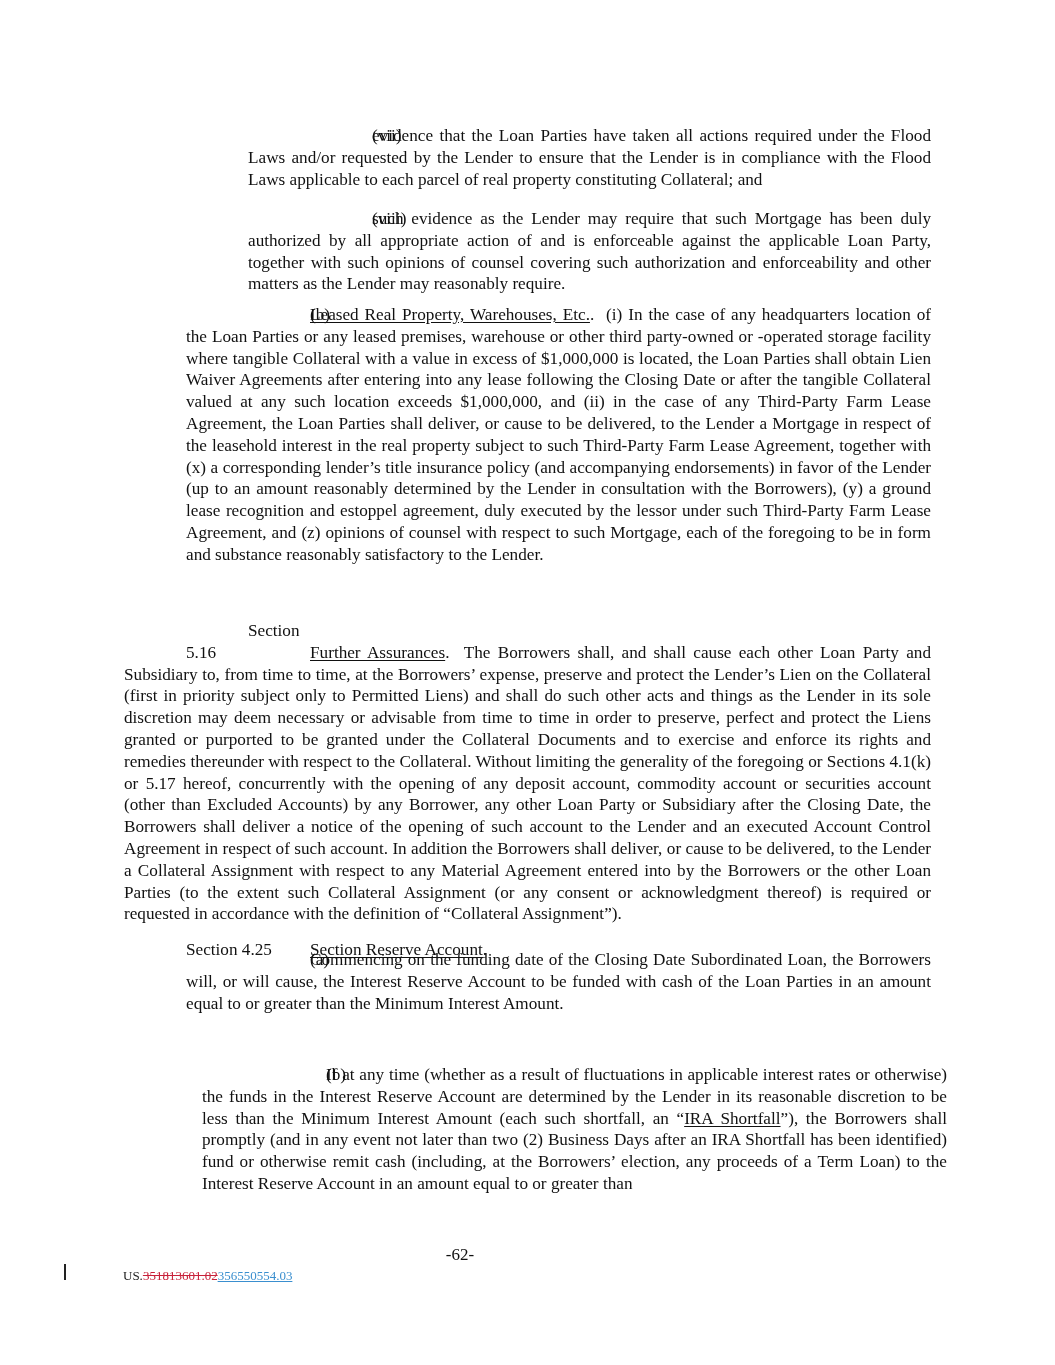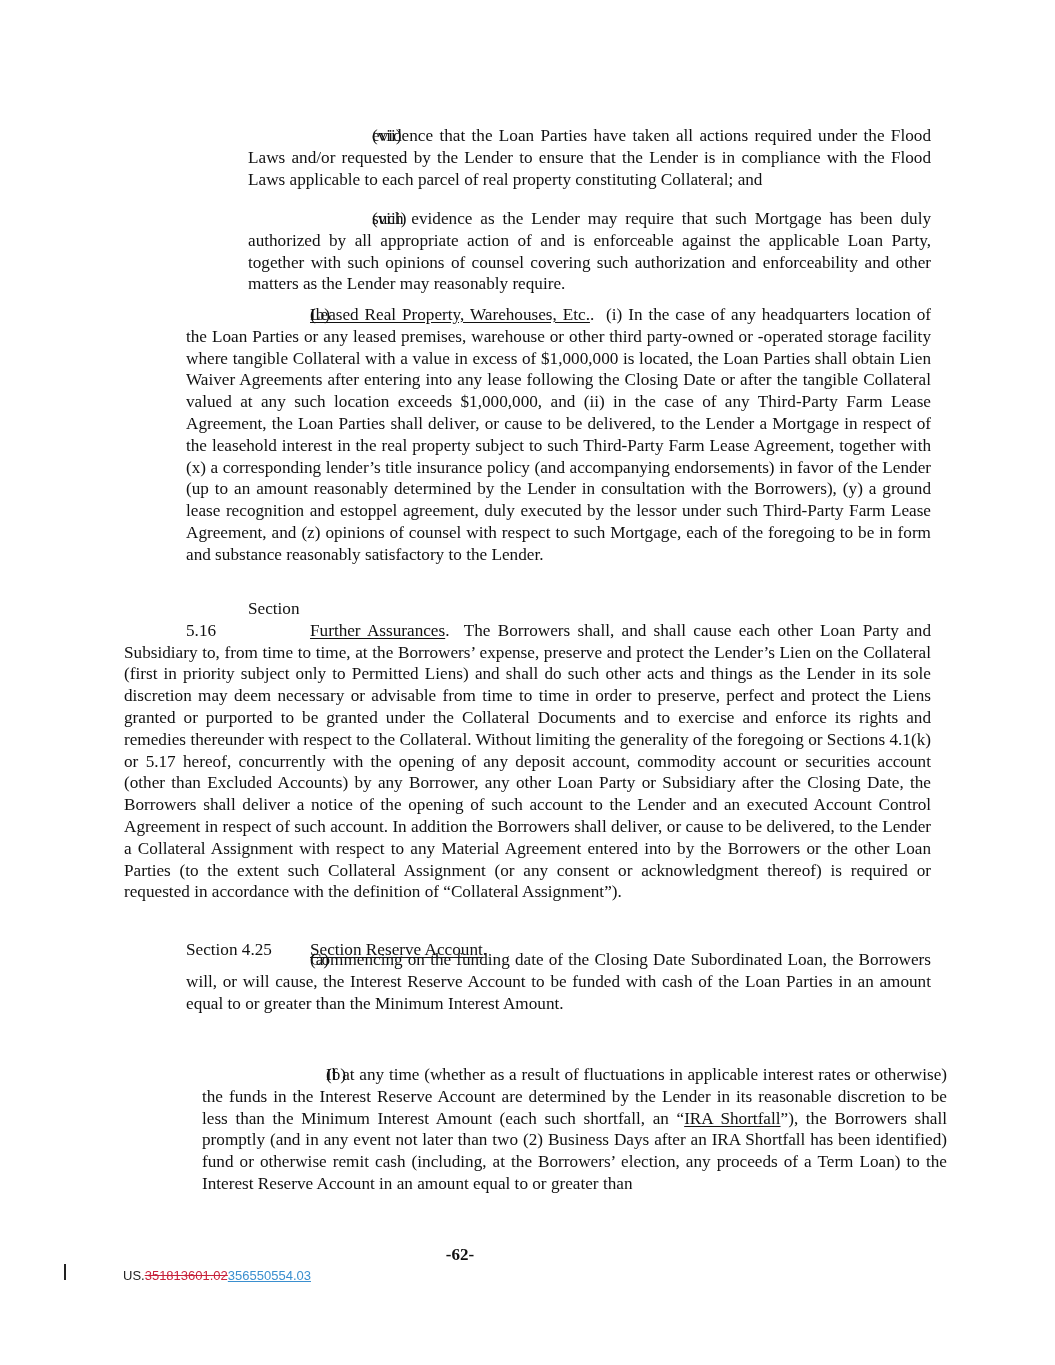--- a/index.html
+++ b/index.html
@@ -8,39 +8,39 @@
     position: absolute; left: 0; top: 0; width: 1055px; height: 1365px;
     font-family: "Liberation Serif", "DejaVu Serif", serif;
     font-size: 17.2px; line-height: 21.8px; color: #111111;
   }
   .para { position: absolute; text-align: justify; margin: 0; }
   .para .lbl { display: inline-block; }
   .u { text-decoration: underline; text-underline-offset: 2px; }
   .p-vii   { left: 248px; top: 125px; width: 683px; text-indent: 62px; }
   .p-viii  { left: 248px; top: 208px; width: 683px; text-indent: 62px; }
   .p-b     { left: 186px; top: 304px; width: 745px; text-indent: 62px; }
-  .p-516   { left: 124px; top: 598px; width: 807px; text-indent: 62px; }
+  .p-516   { left: 124px; top: 620px; width: 807px; text-indent: 62px; }
   .p-517h  { left: 186px; top: 939px; width: 745px; }
   .p-517a  { left: 186px; top: 949px; width: 745px; text-indent: 62px; }
   .p-517b  { left: 186px; top: 1064px; width: 745px; text-indent: 62px; margin-left: 16px; }
   .lbl-vii  { width: 62px; }
   .lbl-viii { width: 62px; }
   .lbl-b    { width: 62px; }
   .lbl-sec  { width: 124px; }
   .lbl-a    { width: 62px; }
   .page-number {
     position: absolute; left: 0; width: 920px; top: 1244px; text-align: center;
-    font-family: "Liberation Serif", serif; font-size: 17px; font-weight: bold;
+    font-family: "Liberation Serif", serif; font-size: 17px;
   }
   .change-bar {
     position: absolute; left: 64px; top: 1264px; width: 1.5px; height: 16px; background: #222;
   }
   .doc-id {
     position: absolute; left: 123px; top: 1265px;
-    font-family: Liberation Sans, sans-serif; font-size: 13px; color: #222;
+    font-family: Liberation Serif, serif; font-size: 13px; color: #222;
   }
   .doc-id .deleted { color: #c8213a; text-decoration: line-through; }
   .doc-id .inserted { color: #3a8fcf; text-decoration: underline; }
 </style>
 </head>
 <body>
 
 <div class="page">
 
   <p class="para p-viii"><span class="lbl lbl-viii">(viii)</span><span>such evidence as the Lender may require that such Mortgage has been duly authorized by all appropriate action of and is enforceable against the applicable Loan Party, together with such opinions of counsel covering such authorization and enforceability and other matters as the Lender may reasonably require.</span></p>

